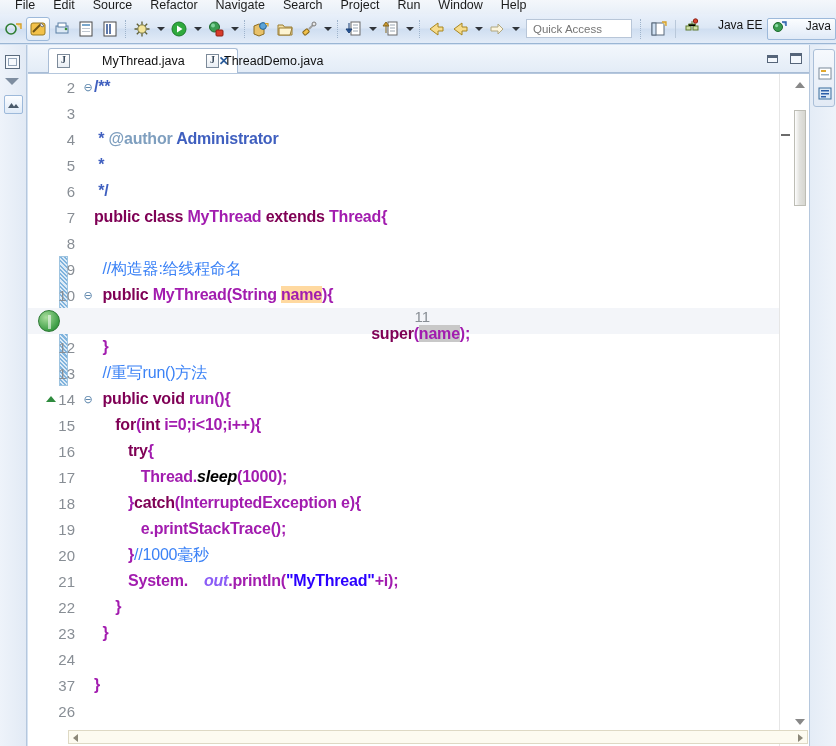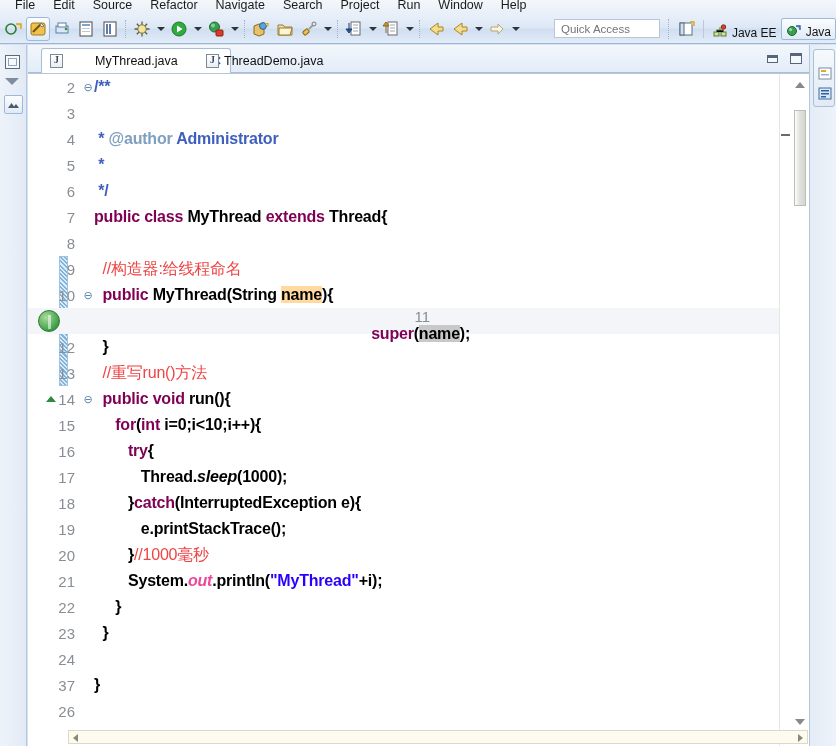--- a/index.html
+++ b/index.html
@@ -65,21 +65,21 @@
     margin-left: auto; display: flex; align-items: center;
   }
   .quick-access {
     width: 106px; height: 19px; background: #ffffff;
     border: 1px solid #b8c6d8;
     font-size: 11.5px; color: #6f6f6f;
     display: flex; align-items: center; padding-left: 6px;
   }
   .persp-sep { width: 2px; height: 20px; margin: 0 5px 0 8px; border-left: 1px dotted #9fb4cc; }
   .persp-btn {
-    height: 22px; display: flex; align-items: flex-end; gap: 4px;
+    height: 22px; display: flex; align-items: flex-start; gap: 18px;
     padding: 0 4px; font-size: 12px; color: #141414; white-space: nowrap;
   }
   .persp-btn.active {
     border: 1px solid #9db9da; border-radius: 2px;
     background: linear-gradient(to bottom,#fbfdff,#e0eaf7);
   }
   .persp-divider { width:1px;height:18px;background:#b9c8da;margin:0 4px; }
 
   
   .leftbar {
@@ -210,26 +210,26 @@
   .fold {
     width: 12px; flex: none; font-size: 11px; color: #5e87ad; text-align:center;
   }
   .code {
     flex: 1; font-size: 16px; white-space: pre;
     font-family: "Liberation Sans", sans-serif;
     color: #000000; letter-spacing: -0.2px;
   }
 
   .kw  { color: #7f0055; font-weight: bold; }
-  .id  { color: #000000; font-weight: bold; }
-  .cmt { color: #ef4444; }
+  .id  { color: #a21caf; font-weight: bold; }
+  .cmt { color: #3b82f6; }
   .jdoc{ color: #3f5fbf; font-weight: bold; }
   .jtag{ color: #7f9fbf; font-weight: bold; }
   .str { color: #2a00ff; font-weight: bold; }
-  .fld { color: #ec4899; font-style: italic; font-weight: bold; }
+  .fld { color: #8b5cf6; font-style: italic; font-weight: bold; margin-left: 16px; }
   .stm { color: #000000; font-style: italic; font-weight: bold; }
   .hl-occ { background: #ffd9a0; }
   .hl-sel { background: #c8c8c8; }
 
   .marker-bp {
     position:absolute; left: 10px; top: 2px;
     width: 22px; height: 22px; border-radius: 50%;
     background: radial-gradient(circle at 35% 32%, #a8dd9c, #3d9e46 70%, #2f7a36);
     border: 1px solid #2f7a36;
   }
@@ -469,21 +469,21 @@
     <div class="lb-view">
       <svg width="13" height="13" viewBox="0 0 13 13">
           <path d="M1 10l3.5-5L7 8.5 9 6l3 4z" fill="#4a5a6a"></path>
         </svg>
     </div>
   </div>
 
   <div class="editor-area">
 
     <div class="tabrow">
-      <div class="tab active" style="left:13px;gap:32px;">
+      <div class="tab active" style="left:20px;gap:32px;">
         <span class="tab-icon"></span>
         <span>MyThread.java</span>
         <span class="tab-close">✕</span>
       </div>
       <div class="tab" style="left:170px;">
         <span class="tab-icon"></span>
         <span>ThreadDemo.java</span>
       </div>
 
       <div class="tab-tools">

